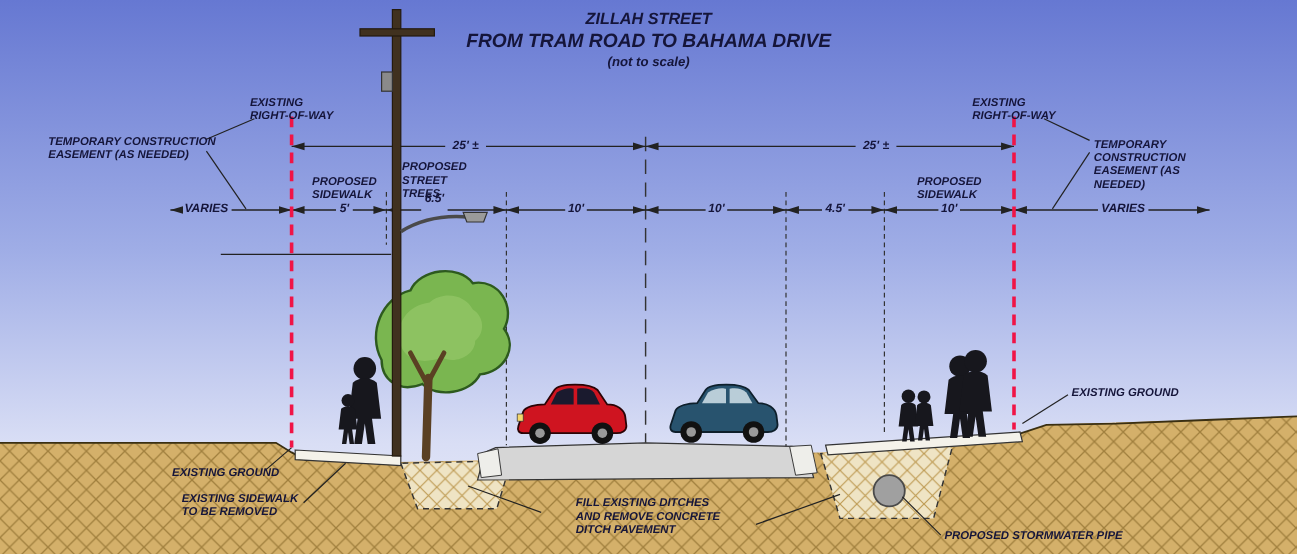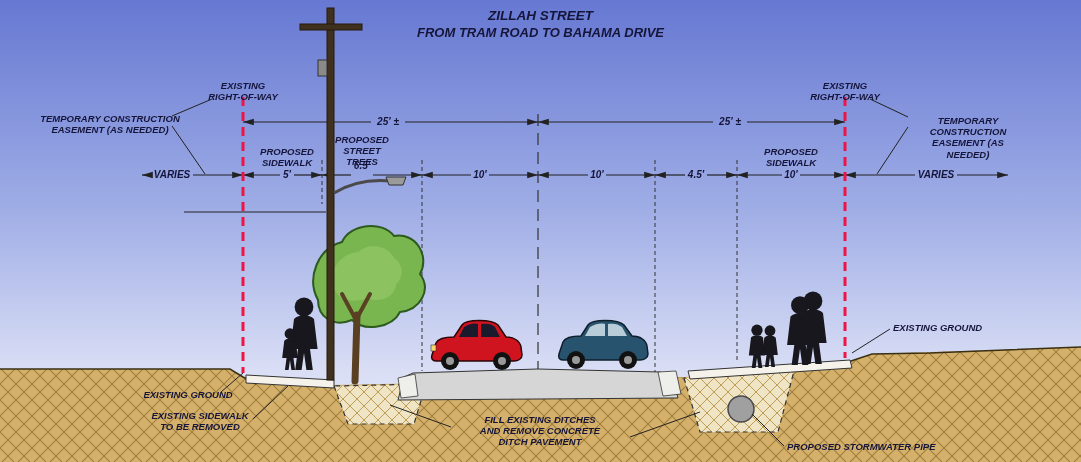--- a/index.html
+++ b/index.html
@@ -3,31 +3,31 @@
 <meta charset="utf-8">
 <style>
   html,body{margin:0;padding:0;background:#222;}
   .canvas{
     position:relative;width:1081px;height:462px;overflow:hidden;
     font-family:Liberation Sans, sans-serif;
   }
   .canvas svg{position:absolute;left:0;top:0;}
   .lbl{
     position:absolute;color:#15153a;font-weight:bold;font-style:italic;
-    font-size:9.5px;line-height:1.18;white-space:pre-line;text-align:center;
+    font-size:9.5px;line-height:1.18;white-space:pre-line;text-align:left;
     transform:translateX(-50%);letter-spacing:0;
   }
   .lbl-l{transform:none;text-align:left;}
   .dim{font-size:10px;}
   .title-wrap{
     position:absolute;left:50%;top:8px;transform:translateX(-50%);
     color:#15153a;font-weight:bold;font-style:italic;text-align:center;
   }
   .title-1{font-size:13.5px;line-height:1.25;}
-  .title-2{font-size:13px;line-height:1.25;}
+  .title-2{font-size:16px;line-height:1.25;}
   .title-3{font-size:11px;line-height:1.3;}
 </style>
 </head>
 <body>
 
 <div class="canvas">
 
 <svg width="1081" height="462" viewBox="0 0 1081 462">
   <defs>
     <linearGradient id="sky" x1="0" y1="0" x2="0" y2="1">
@@ -175,20 +175,21 @@
     <use href="#person" transform="translate(757,368) scale(1.2)"></use>
     <use href="#person" transform="translate(770,367) scale(1.15)"></use>
     <use href="#person" transform="translate(800,365) scale(1.9)"></use>
     <use href="#person" transform="translate(813,364) scale(2)"></use>
   </g>
 </svg>
 
 <div class="title-wrap">
   <div class="title-1">ZILLAH STREET</div>
   <div class="title-2">FROM TRAM ROAD TO BAHAMA DRIVE</div>
+  <div class="title-3">(not to scale)</div>
 </div>
 
 <div class="lbl" style="left:243px;top:80px">EXISTING
 RIGHT-OF-WAY</div>
 <div class="lbl" style="left:845px;top:80px">EXISTING
 RIGHT-OF-WAY</div>
 <div class="lbl" style="left:110px;top:113px">TEMPORARY CONSTRUCTION
 EASEMENT (AS NEEDED)</div>
 <div class="lbl" style="left:968px;top:115px">TEMPORARY CONSTRUCTION
 EASEMENT (AS NEEDED)</div>

